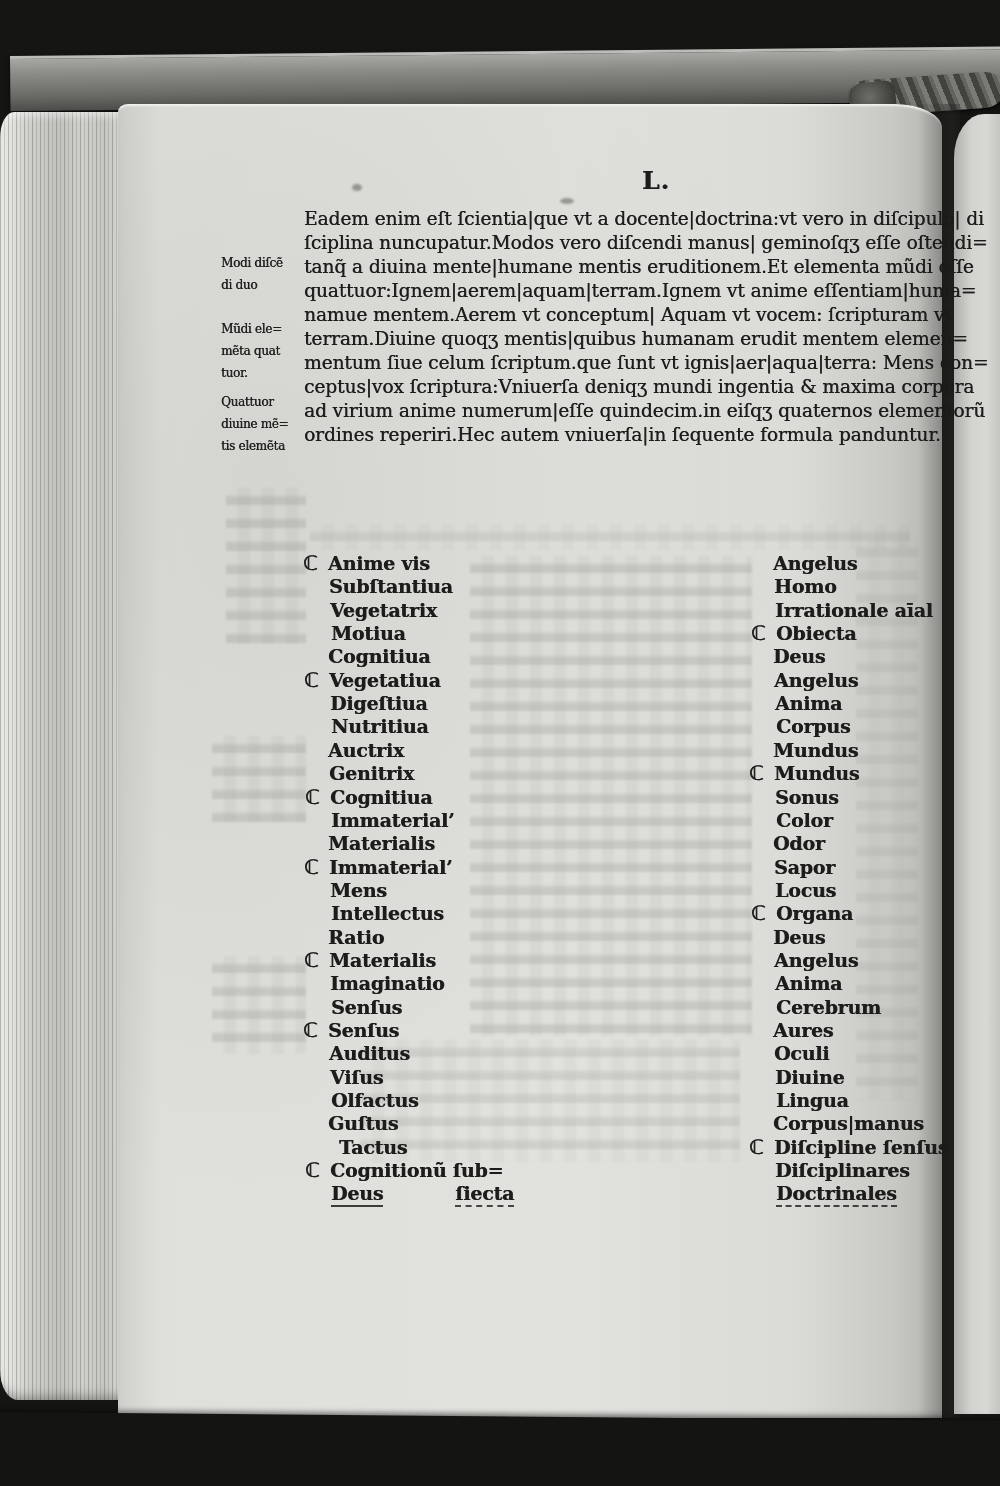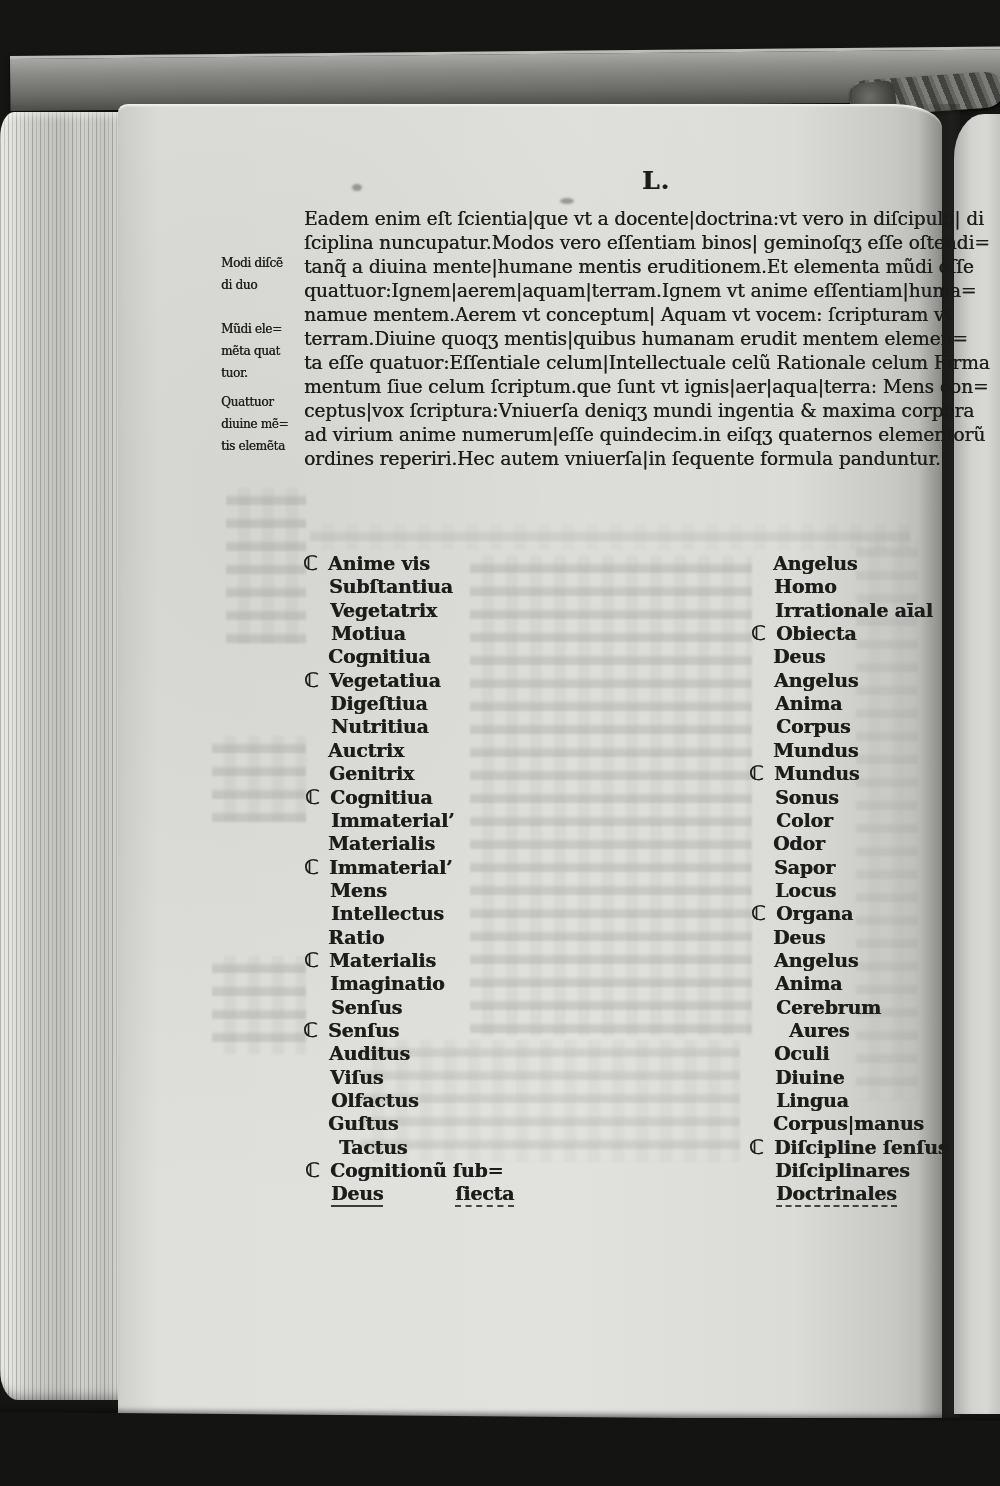--- a/index.html
+++ b/index.html
@@ -115,26 +115,25 @@
   <div class="ghost" style="left:212px;top:736px;width:94px;height:86px;"></div>
   <div class="ghost" style="left:212px;top:956px;width:94px;height:98px;"></div>
   <div class="ghost" style="left:856px;top:540px;width:62px;height:560px;opacity:.28;"></div>
   <div class="speck" style="left:352px;top:184px;width:10px;height:7px;"></div>
   <div class="speck" style="left:560px;top:198px;width:14px;height:6px;"></div>
 
   <div class="folio printed">L.</div>
 
   <div class="paragraph printed" id="paragraph">
       <div class="pline">Eadem enim eſt ſcientia|que vt a docente|doctrina:vt vero in diſcipulo| di</div>
-      <div class="pline">ſciplina nuncupatur.Modos vero eſſentiam binos| geminoſqʒ eſſe oſtendi=</div>
+      <div class="pline">ſciplina nuncupatur.Modos vero diſcendi manus| geminoſqʒ eſſe oſtendi=</div>
       <div class="pline">tanq̃ a diuina mente|humane mentis eruditionem.Et elementa mũdi eſſe</div>
       <div class="pline">quattuor:Ignem|aerem|aquam|terram.Ignem vt anime eſſentiam|huma=</div>
       <div class="pline">namue mentem.Aerem vt conceptum| Aquam vt vocem: ſcripturam vt</div>
       <div class="pline">terram.Diuine quoqʒ mentis|quibus humanam erudit mentem elemen=</div>
-      <div class="pline">ta eſſe quatuor:Eſſentiale celum|Intellectuale celũ Rationale celum Firma</div>
       <div class="pline">mentum ſiue celum ſcriptum.que ſunt vt ignis|aer|aqua|terra: Mens con=</div>
       <div class="pline">ceptus|vox ſcriptura:Vniuerſa deniqʒ mundi ingentia &amp; maxima corpora</div>
       <div class="pline">ad virium anime numerum|eſſe quindecim.in eiſqʒ quaternos elementorũ</div>
       <div class="pline last">ordines reperiri.Hec autem vniuerſa|in ſequente formula panduntur.</div>
     </div>
 
   <div class="margin-note printed note1">Modi diſcẽ
 di duo</div>
   <div class="margin-note printed note2">Mũdi ele=
 mẽta quat
@@ -332,21 +331,21 @@
         <span class="lbl">Angelus</span>
       </div>
       <div class="trow" style="top: 420.3px; left: 2px;">
         <span class="cap"></span>
         <span class="lbl">Anima</span>
       </div>
       <div class="trow" style="top: 443.65px; left: 3px;">
         <span class="cap"></span>
         <span class="lbl">Cerebrum</span>
       </div>
-      <div class="trow" style="top: 467px; left: 16px;">
+      <div class="trow" style="top: 467px; left: 0px;">
         <span class="cap"></span>
         <span class="lbl">Aures</span>
       </div>
       <div class="trow" style="top: 490.35px; left: 1px;">
         <span class="cap"></span>
         <span class="lbl">Oculi</span>
       </div>
       <div class="trow" style="top: 513.7px; left: 2px;">
         <span class="cap"></span>
         <span class="lbl">Diuine</span>

